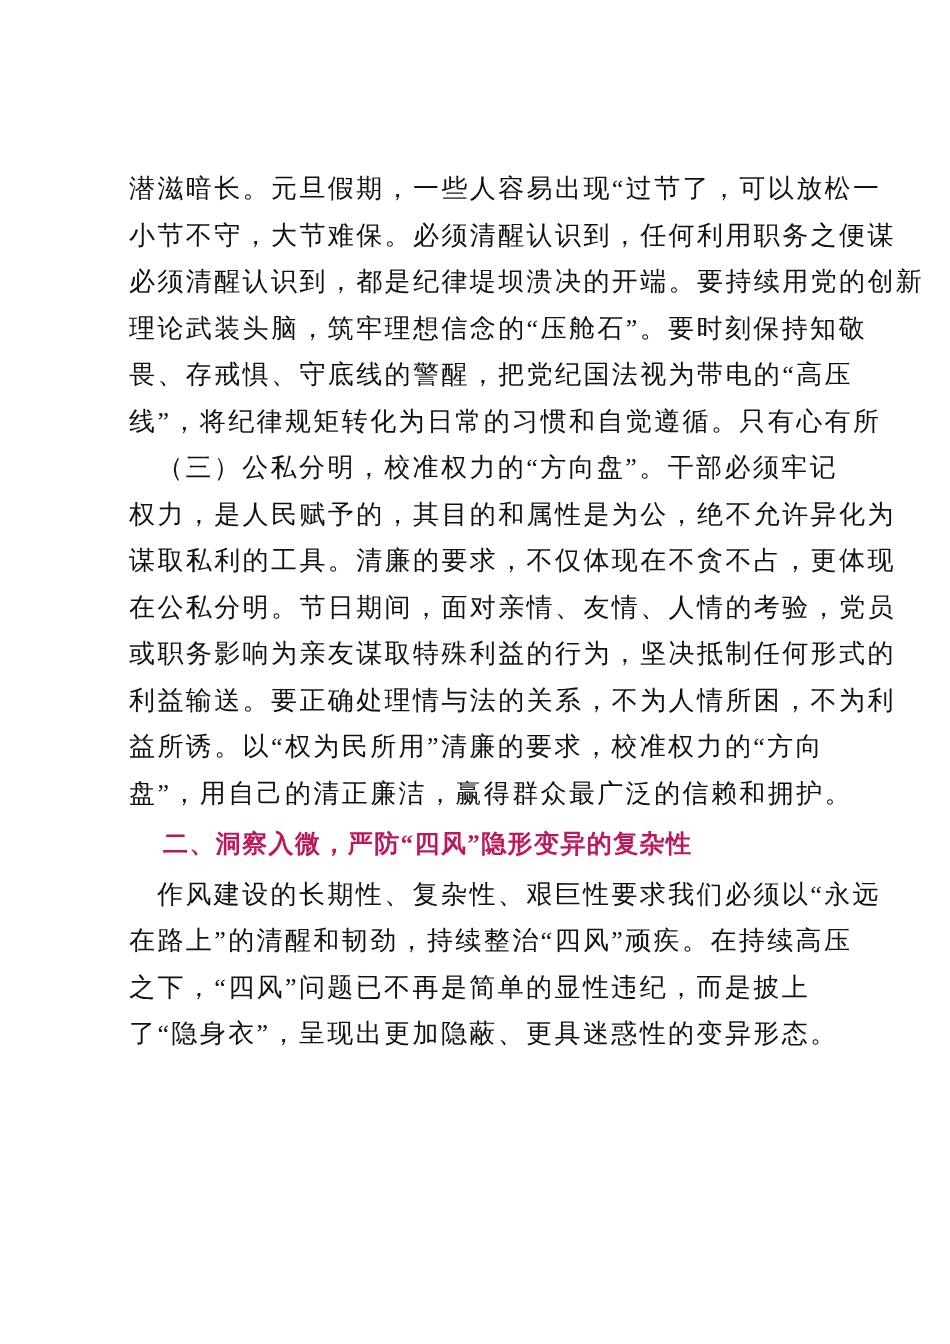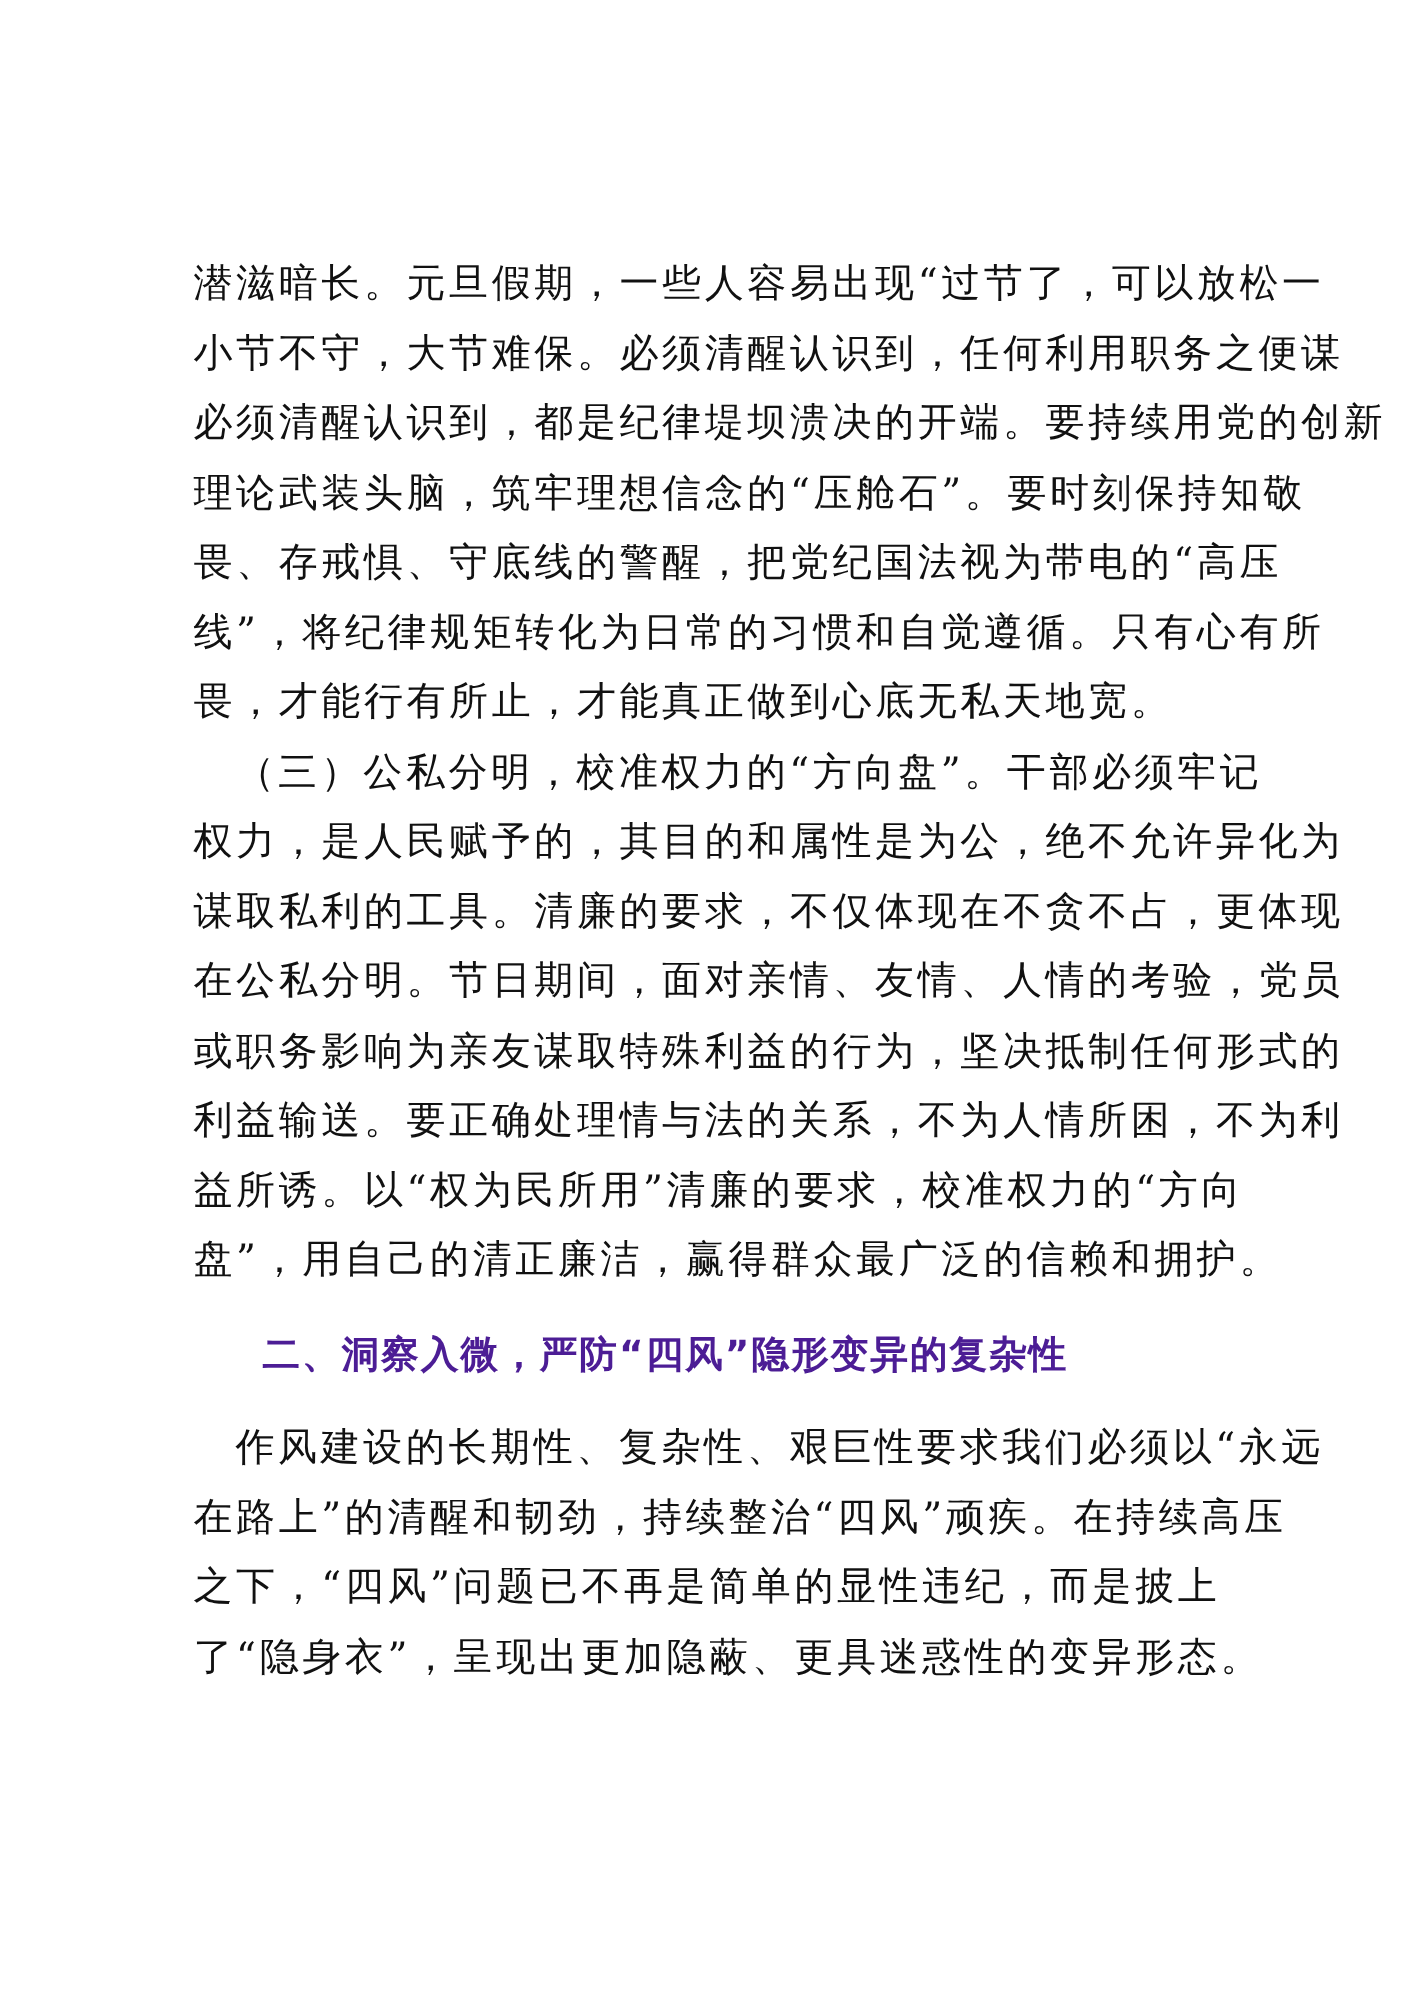--- a/index.html
+++ b/index.html
@@ -25,46 +25,46 @@
     letter-spacing: 2.4px;
   }
   .para {
     margin: 0;
     padding: 0;
     text-align: justify;
     text-justify: inter-character;
     word-break: break-all;
   }
   .heading {
-    margin: 16px;
+    margin: 4px;
     padding-left: 30px;
     font-family: "DejaVu Sans", "Liberation Sans", sans-serif;
     font-weight: bold;
     font-size: 25px;
     letter-spacing: 1.4px;
-    color: #4c1d95;
+    color: #be185d;
   }
   .line {
     display: block;
     white-space: nowrap;
+    font-family: Liberation Serif, serif;
   }
 </style>
 </head>
 <body>
 
 <div class="page">
 
   <div class="para">
     <span class="line">潜滋暗长。元旦假期，一些人容易出现“过节了，可以放松一</span>
     <span class="line">小节不守，大节难保。必须清醒认识到，任何利用职务之便谋</span>
     <span class="line">必须清醒认识到，都是纪律堤坝溃决的开端。要持续用党的创新</span>
     <span class="line">理论武装头脑，筑牢理想信念的“压舱石”。要时刻保持知敬</span>
     <span class="line">畏、存戒惧、守底线的警醒，把党纪国法视为带电的“高压</span>
     <span class="line">线”，将纪律规矩转化为日常的习惯和自觉遵循。只有心有所</span>
-    <span class="line">畏，才能行有所止，才能真正做到心底无私天地宽。</span>
   </div>
 
   <div class="para">
     <span class="line" style="padding-left:28px">（三）公私分明，校准权力的“方向盘”。干部必须牢记</span>
     <span class="line">权力，是人民赋予的，其目的和属性是为公，绝不允许异化为</span>
     <span class="line">谋取私利的工具。清廉的要求，不仅体现在不贪不占，更体现</span>
     <span class="line">在公私分明。节日期间，面对亲情、友情、人情的考验，党员</span>
     <span class="line">或职务影响为亲友谋取特殊利益的行为，坚决抵制任何形式的</span>
     <span class="line">利益输送。要正确处理情与法的关系，不为人情所困，不为利</span>
     <span class="line">益所诱。以“权为民所用”清廉的要求，校准权力的“方向</span>

